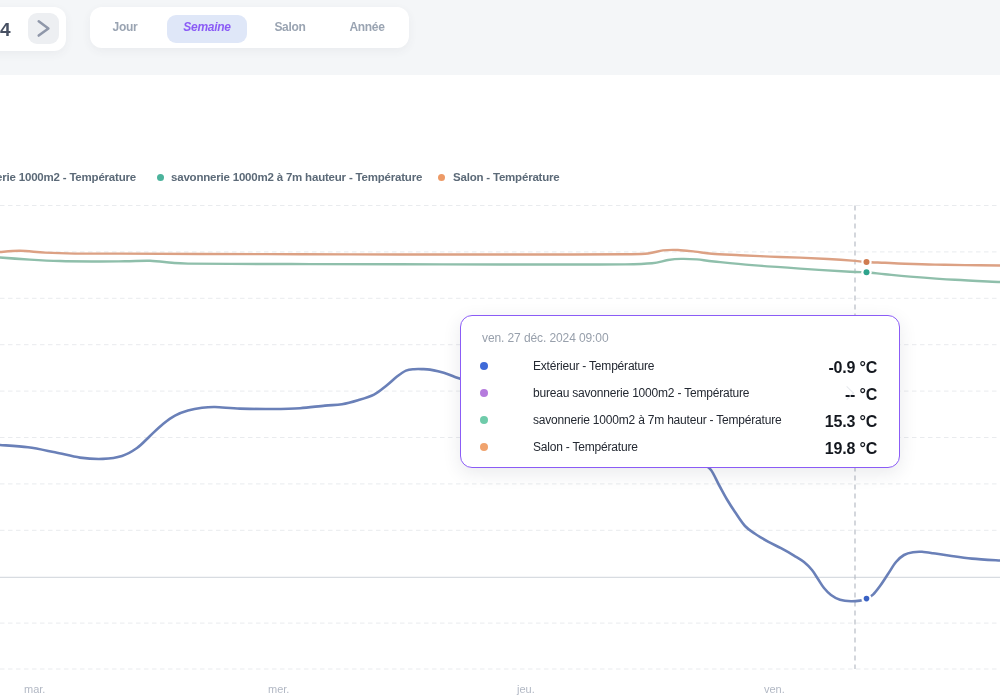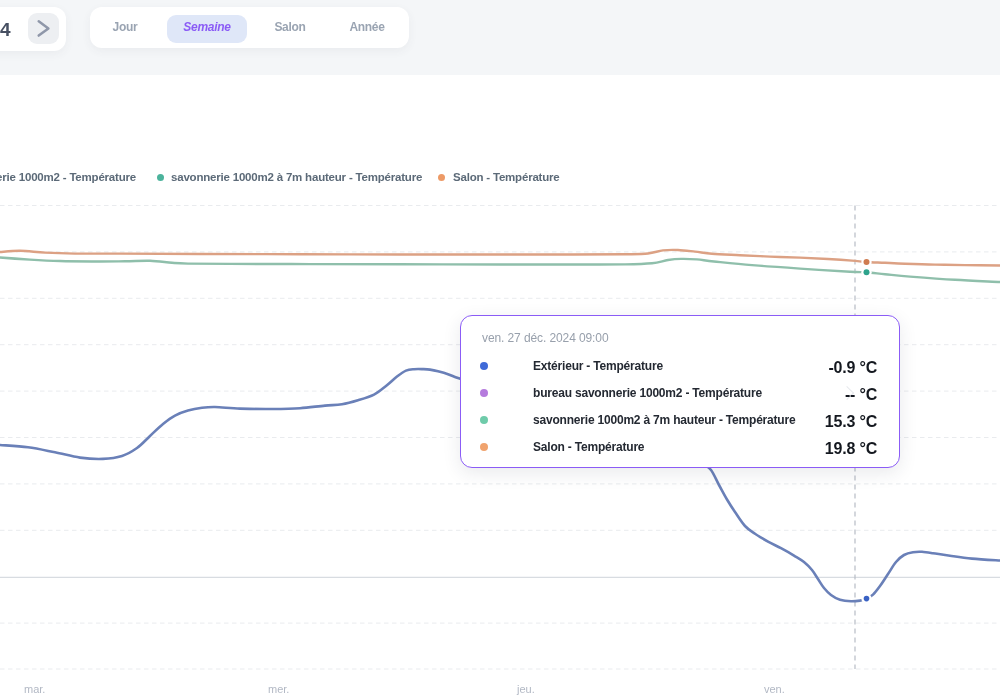--- a/index.html
+++ b/index.html
@@ -16,21 +16,21 @@
   .tabact{color:#8b5cf6;font-style:italic;}
   .legend{position:absolute;top:171px;filter:blur(0.3px);height:13px;font-size:11.5px;font-weight:700;letter-spacing:-0.2px;color:#5c6a78;white-space:nowrap;}
   .ldot{position:absolute;top:173.5px;width:7px;height:7px;border-radius:50%;}
   .tooltip{position:absolute;left:460px;top:315px;filter:blur(0.25px);width:440px;height:153px;background:#ffffff;
            border:1px solid #8b5cf6;border-radius:12px;box-shadow:0 5px 18px rgba(40,50,70,0.10);box-sizing:border-box;}
   .tt-arrow{position:absolute;left:381px;top:71.5px;width:9px;height:9px;background:#ffffff;
             border-right:1px solid #e7e9ed;border-top:1px solid #e7e9ed;transform:rotate(45deg);}
   .tt-head{position:absolute;left:21px;top:15px;font-size:12px;font-weight:400;letter-spacing:-0.1px;color:#98a0ac;}
   .tt-row{position:absolute;left:0;width:100%;height:14px;}
   .tt-dot{position:absolute;left:19px;top:3px;width:8px;height:8px;border-radius:50%;}
-  .tt-label{position:absolute;left:36px;top:0;font-size:12px;font-weight:700;letter-spacing:-0.2px;color:#242932;white-space:nowrap;padding-left:36px;}
+  .tt-label{position:absolute;left:36px;top:0;font-size:12px;font-weight:400;letter-spacing:-0.2px;color:#242932;white-space:nowrap;padding-left:36px;}
   .tt-val{position:absolute;right:22px;top:0;font-size:16px;font-weight:700;letter-spacing:-0.2px;color:#14181f;white-space:nowrap;}
 </style>
 </head>
 <body>
 
 <svg width="1000" height="700" viewBox="0 0 1000 700" style="position:absolute;left:0;top:0;" xmlns="http://www.w3.org/2000/svg">
   <g stroke="#e9ebee" stroke-width="1" stroke-dasharray="4.5 3.5" style="filter:blur(0.4px);">
     <line x1="0" y1="205.5" x2="1000" y2="205.5"></line>
     <line x1="0" y1="251.9" x2="1000" y2="251.9"></line>
     <line x1="0" y1="298.3" x2="1000" y2="298.3"></line>

